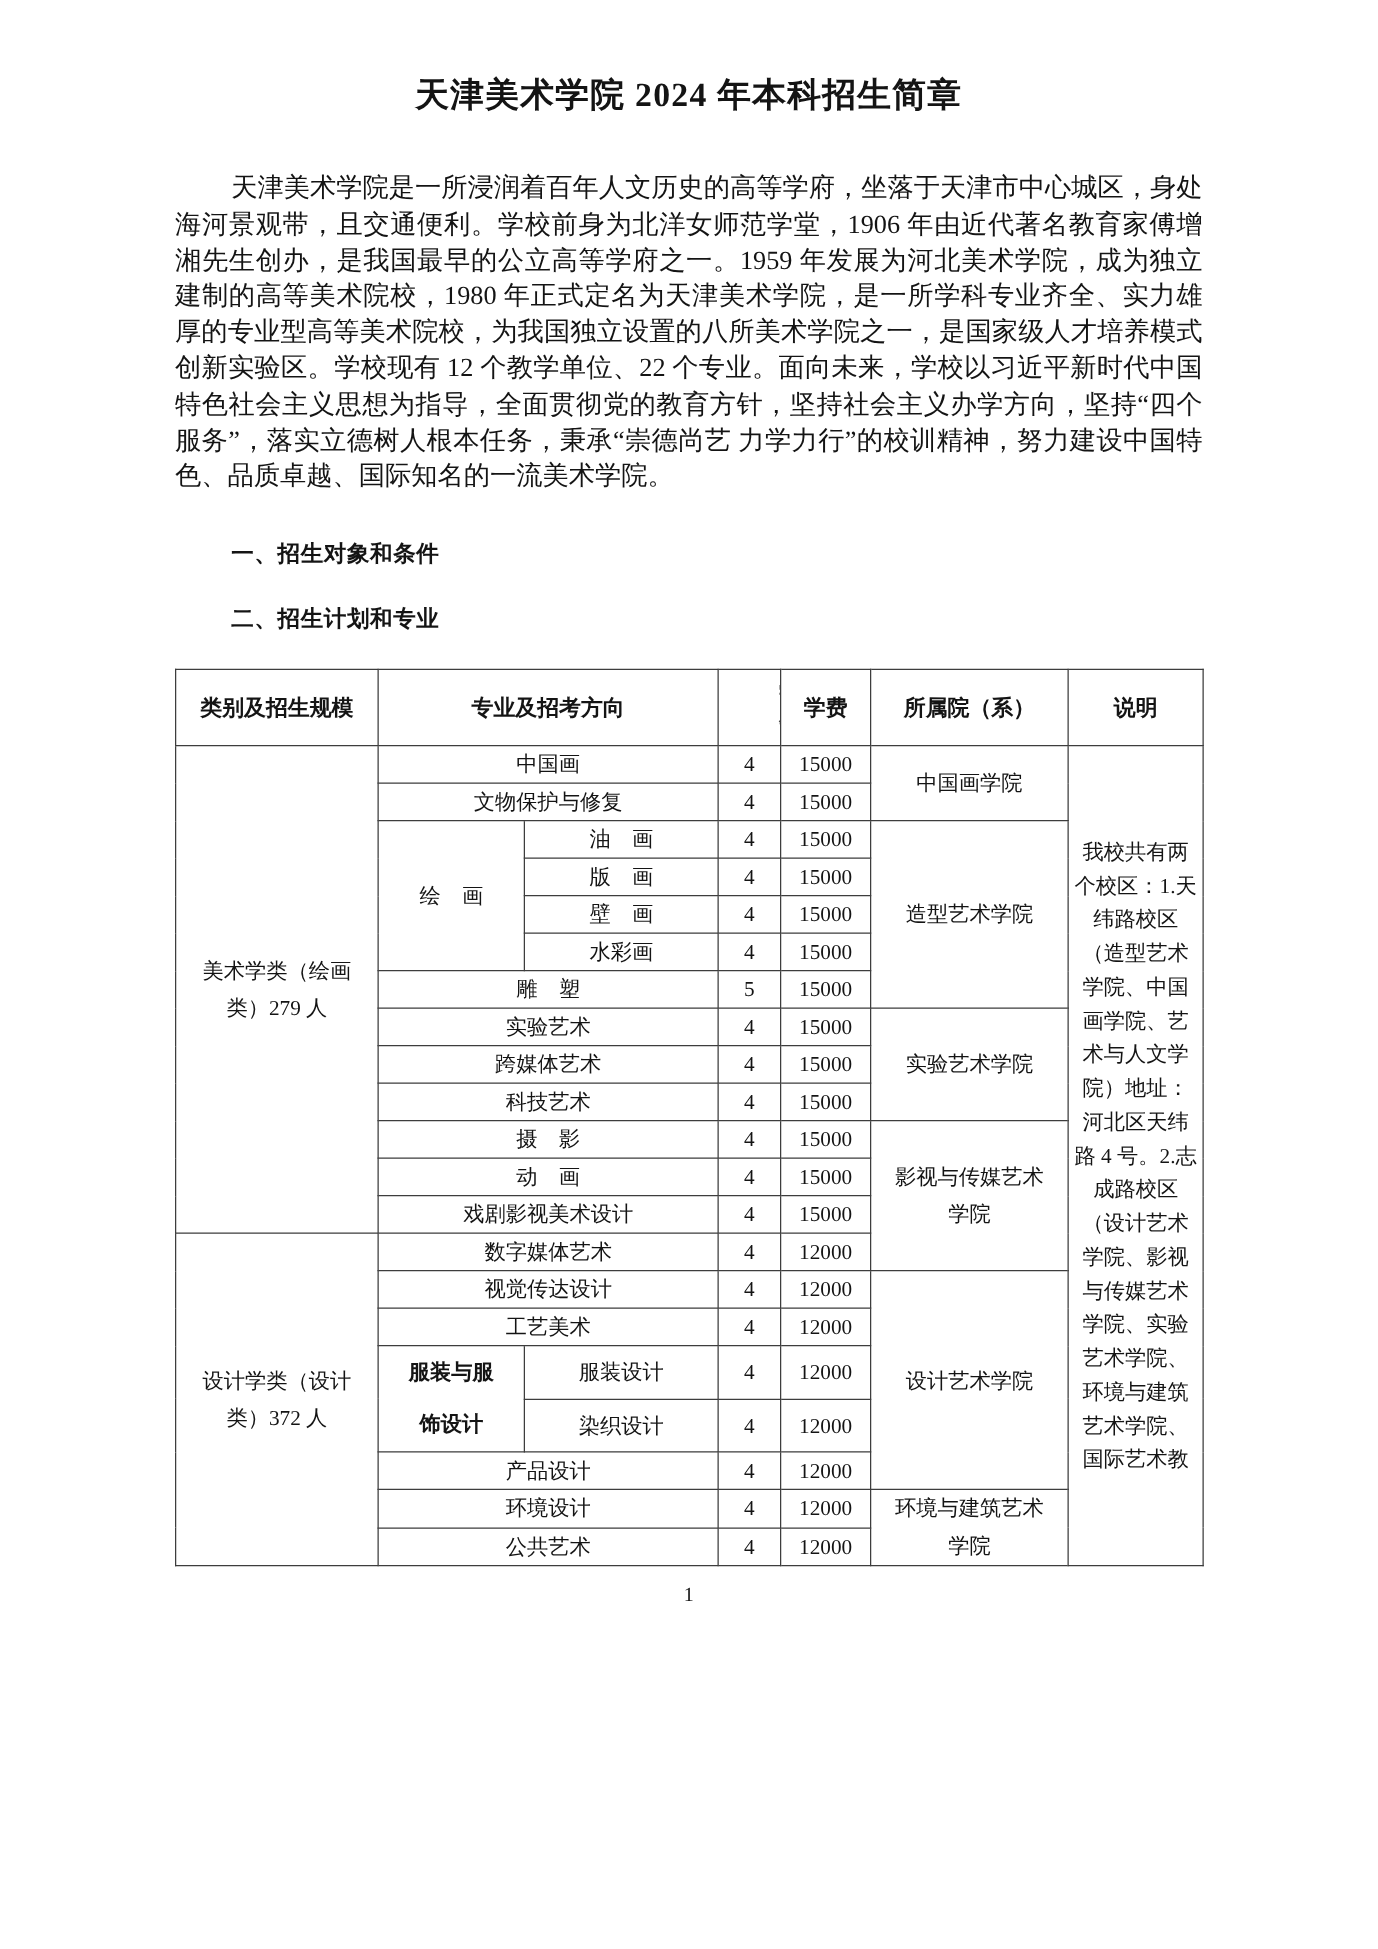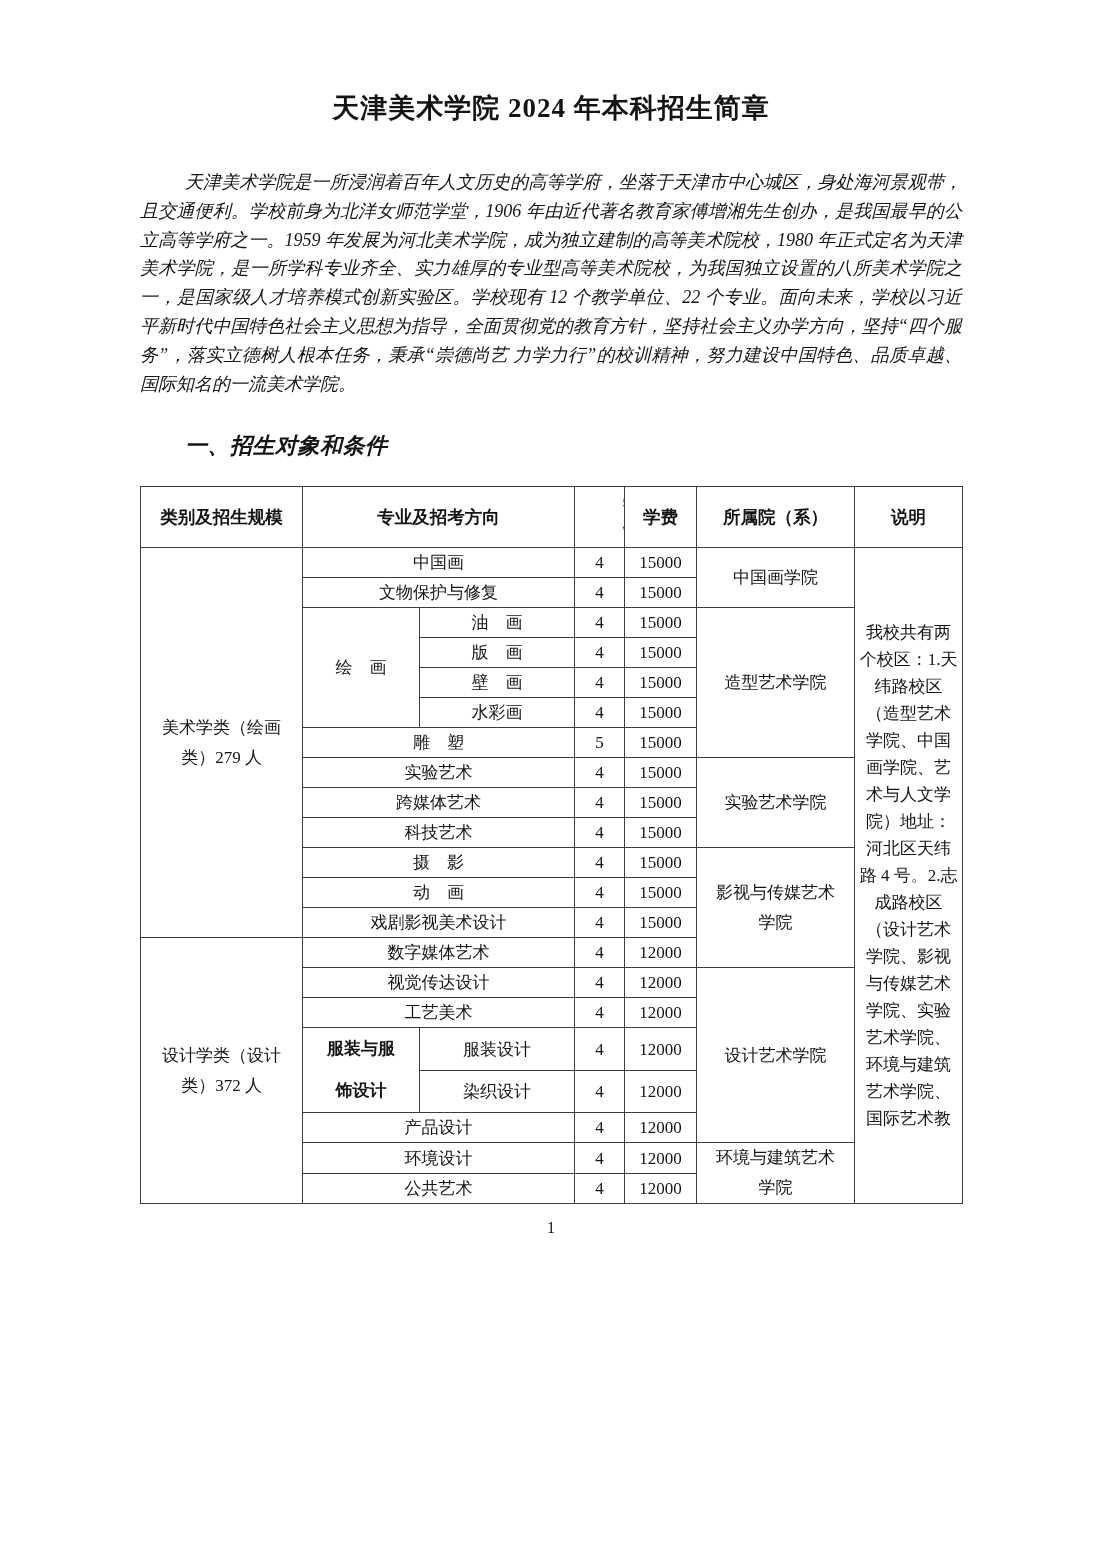--- a/index.html
+++ b/index.html
@@ -1,33 +1,33 @@
 <!DOCTYPE html>
 <html><head>
 <meta charset="utf-8">
 <style>
   html,body{margin:0;padding:0;}
   body{
     width:1102px;height:1559px;background:#ffffff;color:#141414;
     font-family:"Liberation Serif","DejaVu Serif",serif;
     -webkit-font-smoothing:antialiased;
   }
-  .page{width:822px;margin:0 auto;padding-top:88px;}
+  .page{width:822px;margin:0 auto;padding-top:56px;}
   .doc-title{
     margin:0 0 40px 0;text-align:center;font-size:27px;font-weight:bold;
     line-height:40px;letter-spacing:1px;
   }
   .body-para{
-    margin:0;font-size:18px;line-height:28.8px;text-align:justify;
-    text-indent:45px;word-break:break-all;font-style:italic;
+    margin:0;font-size:21px;line-height:28.8px;text-align:justify;
+    text-indent:45px;word-break:break-all;
   }
   .sec-heading{
-    margin:12px 0 28px 0;font-size:22px;font-weight:bold;line-height:24px;
+    margin:12px 0 28px 0;font-size:18px;font-weight:bold;line-height:24px;
     font-family:"Liberation Sans","DejaVu Sans",sans-serif;
-    text-indent:45px;letter-spacing:.5px;font-style:italic;
+    text-indent:45px;letter-spacing:.5px;
   }
   .sec-heading.first{margin-top:36px;}
   .para-gap{margin-top:28px;}
   table.plan{
     border-collapse:collapse;margin-top:16px;width:822px;table-layout:fixed;
   }
   table.plan th,table.plan td{
     border:1px solid #3d3d3d;text-align:center;vertical-align:middle;
     font-size:17px;padding:0 4px;overflow:hidden;
   }
@@ -49,20 +49,21 @@
 <body>
 
 <div class="page">
 
   <h1 class="doc-title">天津美术学院 2024 年本科招生简章</h1>
 
   <p class="body-para">天津美术学院是一所浸润着百年人文历史的高等学府，坐落于天津市中心城区，身处海河景观带，且交通便利。学校前身为北洋女师范学堂，1906 年由近代著名教育家傅增湘先生创办，是我国最早的公立高等学府之一。1959 年发展为河北美术学院，成为独立建制的高等美术院校，1980 年正式定名为天津美术学院，是一所学科专业齐全、实力雄厚的专业型高等美术院校，为我国独立设置的八所美术学院之一，是国家级人才培养模式创新实验区。学校现有 12 个教学单位、22 个专业。面向未来，学校以习近平新时代中国特色社会主义思想为指导，全面贯彻党的教育方针，坚持社会主义办学方向，坚持“四个服务”，落实立德树人根本任务，秉承“崇德尚艺 力学力行”的校训精神，努力建设中国特色、品质卓越、国际知名的一流美术学院。</p>
 
   <h2 class="sec-heading first">一、招生对象和条件</h2>
 
+  <h2 class="sec-heading">二、招生计划和专业</h2>
 
   <table class="plan">
     <colgroup>
       <col style="width:162px">
         <col style="width:117px">
         <col style="width:155px">
       <col style="width:50px">
         <col style="width:72px">
         <col style="width:158px">
         <col style="width:108px">

